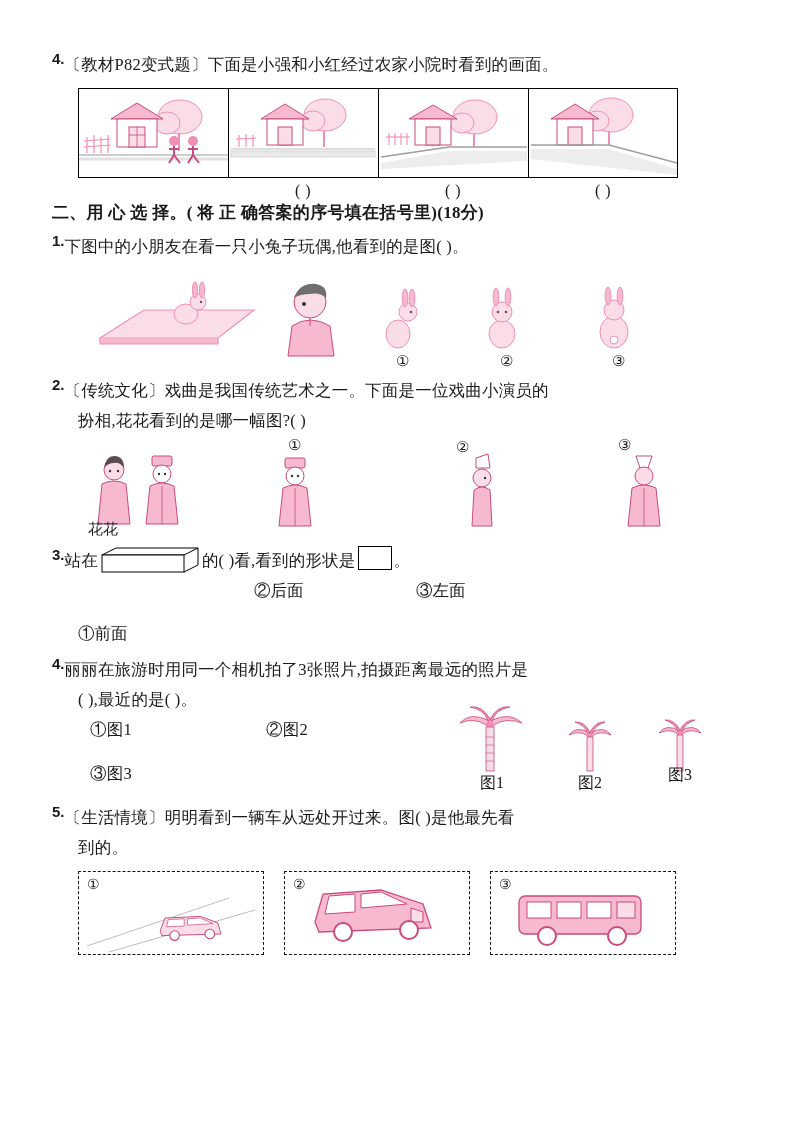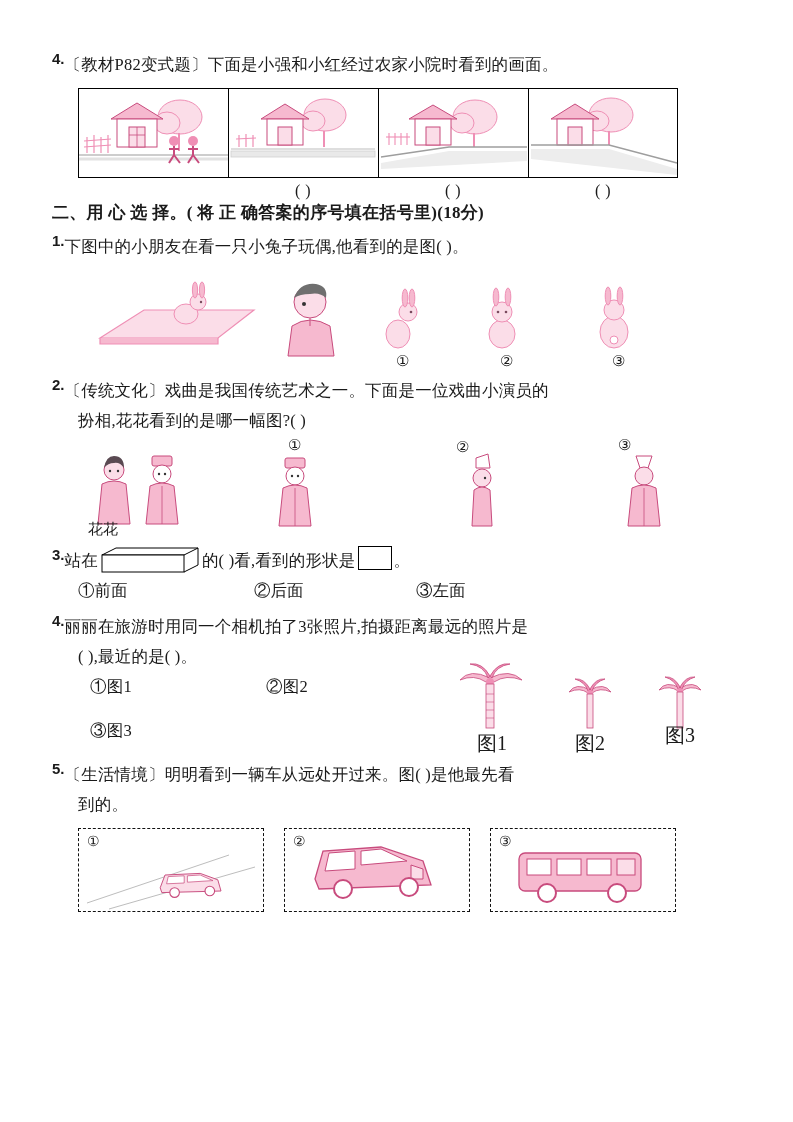--- a/index.html
+++ b/index.html
@@ -136,21 +136,21 @@
     border: 1px dashed #111;
     box-sizing: border-box;
     margin-right: 20px;
     position: relative;
   }
   .circnum {
     position: absolute;
     font-size: 14px;
   }
   .cap {
-    font-size: 20px;
+    font-size: 16px;
     text-align: center;
   }
 </style>
 </head>
 <body>
 
 <div class="page">
   <div class="content">
 
     <div class="blockrow">
@@ -377,21 +377,21 @@
               <path d="M84 26 L98 19 L98 2" fill="none" stroke="#000" stroke-width="1"></path>
             </svg>
           </span>
           <span>的(          )看,看到的形状是</span>
           <span class="small-box" style="margin:0 2px;"></span>
           <span>。</span>
         </div>
       </div>
     </div>
     <div class="opts-row">
-      <div style="width:176px;">①前面</div>
+      <div style="width:176px;margin-top:43px;">①前面</div>
       <div style="width:162px;">②后面</div>
       <div>③左面</div>
     </div>
 
     <div class="blockrow" style="margin-top:10px;">
       <div class="q-num">4.</div>
       <div class="body">
         <div class="line">丽丽在旅游时用同一个相机拍了3张照片,拍摄距离最远的照片是</div>
       </div>
     </div>

